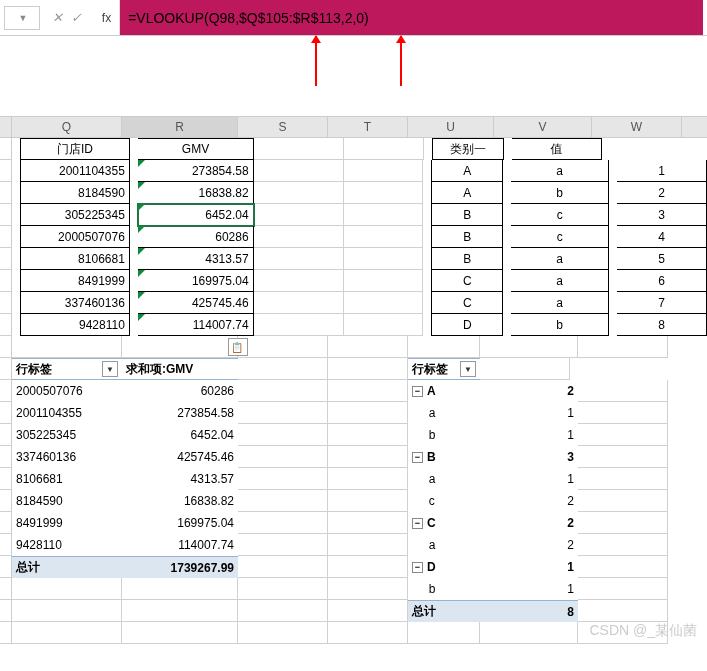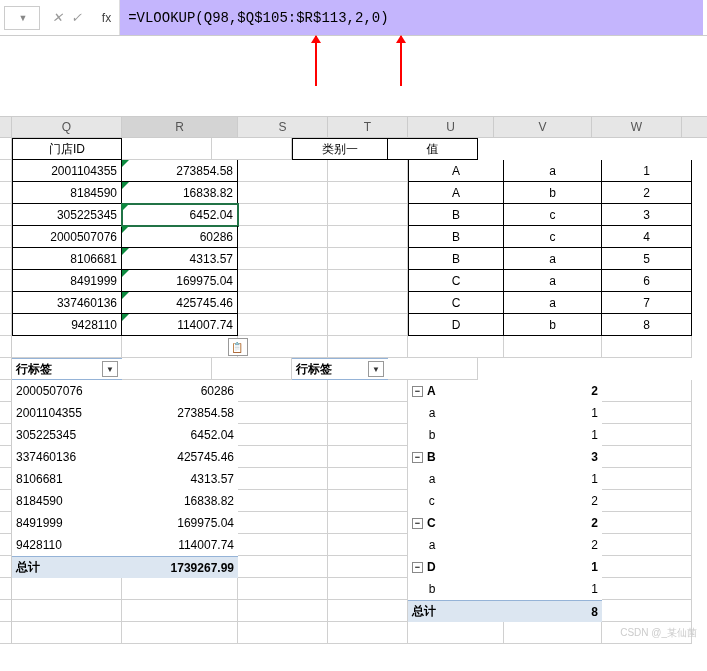--- a/index.html
+++ b/index.html
@@ -4,21 +4,21 @@
   <style>
     * { margin: 0; padding: 0; box-sizing: border-box; }
     body { font-family: Arial, "Microsoft YaHei", sans-serif; font-size: 12px; background: #fff; width: 707px; }
     
     .formula-bar { display: flex; align-items: center; height: 36px; border-bottom: 1px solid #ccc; padding: 0 4px; }
     .name-box { width: 36px; height: 24px; border: 1px solid #ccc; display: flex; align-items: center; justify-content: center; }
     .dd-arrow { margin-left: 2px; color: #888; font-size: 9px; }
     .fb-buttons { display: flex; gap: 8px; padding: 0 12px; color: #999; font-size: 13px; align-items: center; }
     .fb-buttons span { font-style: italic; }
     .fx { color: #404040; padding: 0 8px; font-size: 12px; }
-    .formula-wrap { flex: 1; height: 100%; display: flex; align-items: center; padding-left: 8px; background: #c4b5fd; border-left: 1px solid #ddd; font-family: Liberation Mono, monospace; font-size: 14px; position: relative; }
+    .formula-wrap { flex: 1; height: 100%; display: flex; align-items: center; padding-left: 8px; background: #be185d; border-left: 1px solid #ddd; font-family: Liberation Sans, sans-serif; font-size: 14px; position: relative; }
     
     .annotation-area { height: 80px; position: relative; }
     .red-arrow { position: absolute; width: 2px; background: red; }
     .red-arrow::after { content: ''; position: absolute; top: -6px; left: -4px; border: 5px solid transparent; border-bottom: 8px solid red; }
     .arrow1 { left: 315px; top: 0; height: 50px; }
     .arrow2 { left: 400px; top: 0; height: 50px; }
     .red-text { position: absolute; color: red; font-size: 15px; top: 56px; left: 222px; }
     
     .sheet { position: relative; }
     .col-headers { display: flex; height: 22px; background: #e6e6e6; border-top: 1px solid #ccc; border-bottom: 1px solid #ccc; }
@@ -33,47 +33,47 @@
     .col-W { width: 90px; }
     
     .grid-area { position: relative; }
     .row { display: flex; height: 22px; }
     .cell { border-right: 1px solid #d0d0d0; border-bottom: 1px solid #d0d0d0; display: flex; align-items: center; padding: 0 4px; overflow: hidden; white-space: nowrap; }
     .c-blank { width: 12px; border-right: 1px solid #ccc; }
     .c-Q { width: 110px; }
     .c-R { width: 116px; }
     .c-S { width: 90px; }
     .c-T { width: 80px; }
-    .c-U { width: 96px; text-align: right; }
+    .c-U { width: 72px; text-align: right; }
     .c-V { width: 98px; }
     .c-W { width: 90px; }
     
     .txt-c { justify-content: center; }
     .txt-r { justify-content: flex-end; }
     .bold { font-weight: bold; }
     .bord-l { border-left: 1px solid #000 !important; }
     .bord-r { border-right: 1px solid #000 !important; }
     .bord-t { border-top: 1px solid #000 !important; }
-    .bord-b { border-bottom: 1px solid #000 !important; }
+    .bord-b { border-bottom: 1px solid #000 !important; margin-left: 8px; }
     
     .sel-cell { outline: 2px solid #217346; outline-offset: -1px; }
     .err-tri { position: absolute; width: 0; height: 0; border-top: 7px solid #0c8a3e; border-right: 7px solid transparent; top: 0; left: 0; }
     .cell-rel { position: relative; }
     
     .dd-btn { width: 16px; height: 16px; background: #fff; border: 1px solid #999; display: inline-flex; align-items: center; justify-content: center; margin-left: auto; font-size: 8px; color: #333; }
     .pivot-hdr { display: flex; align-items: center; gap: 4px; width: 100%; }
     .expand-btn { width: 11px; height: 11px; border: 1px solid #888; display: inline-flex; align-items: center; justify-content: center; font-size: 9px; line-height: 1; margin-right: 4px; background: #fff; }
     .pivot-cell { border-right: none; border-bottom: none; }
     .pivot-total { background: #dce6f1; font-weight: bold; }
     .pivot-border-b { border-bottom: 1px solid #95b3d7 !important; }
     .pivot-border-t { border-top: 1px solid #95b3d7 !important; }
     
     .paste-opt { position: absolute; width: 20px; height: 18px; border: 1px solid #999; background: #fff; display: flex; align-items: center; justify-content: center; font-size: 10px; }
     
-    .watermark { position: absolute; right: 10px; bottom: 4px; color: #ccc; font-size: 10px; }
+    .watermark { position: absolute; right: 10px; bottom: 4px; color: #ccc; font-size: 14px; }
   </style>
 </head>
 <body>
 
 <div class="formula-bar">
   <div class="name-box">
       <span class="dd-arrow">▼</span>
     </div>
   <div class="fb-buttons">
     <span>✕</span>
@@ -100,20 +100,21 @@
     <div class="col-h col-T">T</div>
     <div class="col-h col-U">U</div>
     <div class="col-h col-V">V</div>
     <div class="col-h col-W">W</div>
   </div>
 
   <div class="grid-area" id="grid">
       <div class="row">
         <div class="cell c-blank "></div>
         <div class="cell c-Q txt-c bord-l bord-r bord-t bord-b ">门店ID</div>
+        <div class="cell c-R txt-c bord-r bord-t bord-b ">GMV</div>
         <div class="cell c-S "></div>
         <div class="cell c-T "></div>
         <div class="cell c-U txt-c bord-l bord-r bord-t bord-b ">类别一</div>
         <div class="cell c-W txt-c bord-r bord-t bord-b ">值</div>
       </div>
       <div class="row">
         <div class="cell c-blank "></div>
         <div class="cell c-Q txt-r bord-l bord-r bord-b ">2001104355</div>
         <div class="cell c-R txt-r bord-r bord-b cell-rel ">273854.58<div class="err-tri"></div></div>
         <div class="cell c-S "></div>
@@ -203,20 +204,21 @@
         <div class="cell c-W "></div>
       </div>
       <div class="row">
         <div class="cell c-blank "></div>
         <div class="cell c-Q bold pivot-cell pivot-border-b pivot-border-t ">
           <div class="pivot-hdr">
             <span>行标签</span>
             <span class="dd-btn">▼</span>
           </div>
         </div>
+        <div class="cell c-R bold pivot-cell pivot-border-b pivot-border-t ">求和项:GMV</div>
         <div class="cell c-S "></div>
         <div class="cell c-T "></div>
         <div class="cell c-U bold pivot-cell pivot-border-b pivot-border-t ">
           <div class="pivot-hdr">
             <span>行标签</span>
             <span class="dd-btn">▼</span>
           </div>
         </div>
         <div class="cell c-W "></div>
       </div>

